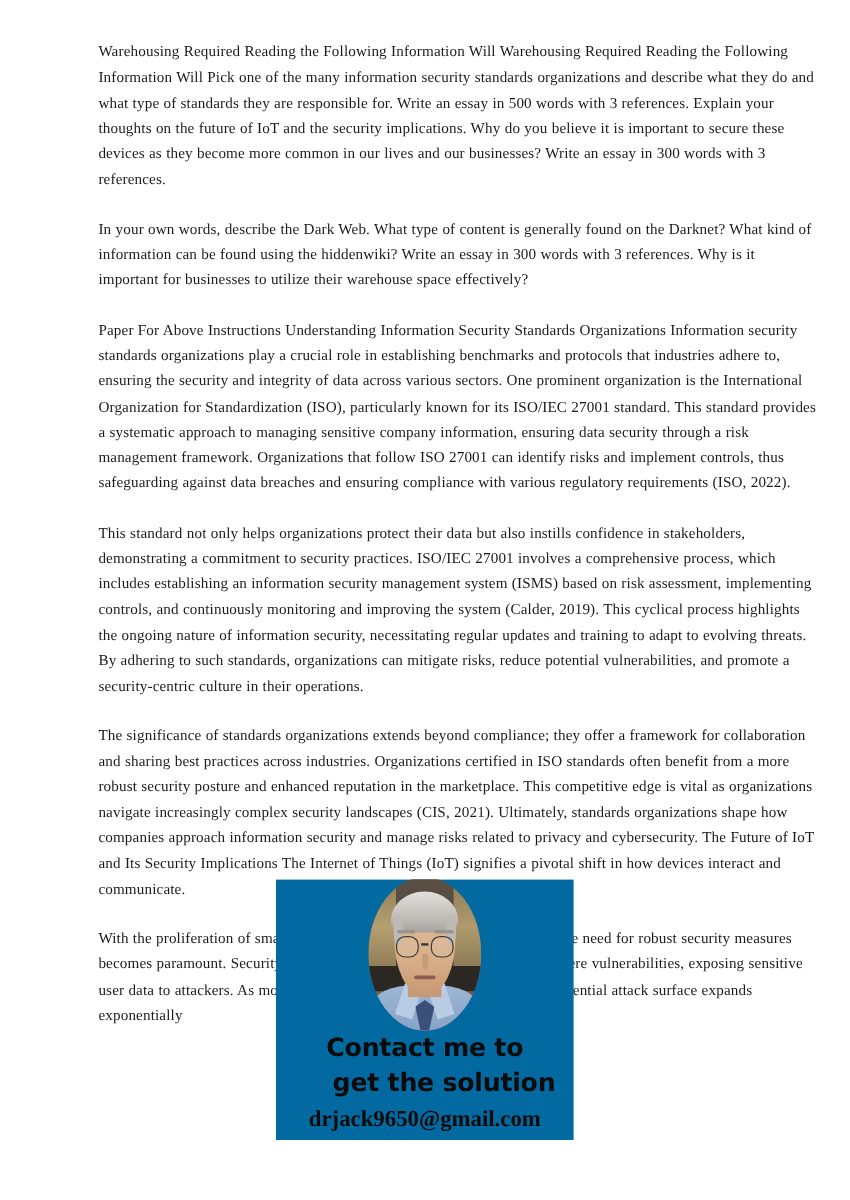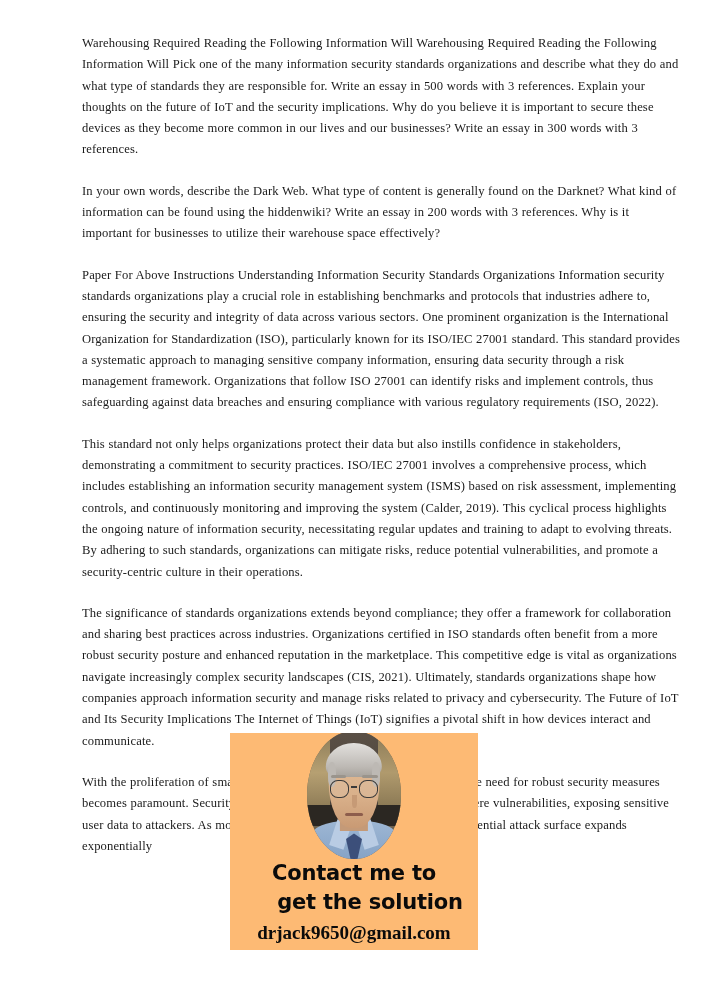--- a/index.html
+++ b/index.html
@@ -255,28 +255,28 @@
     color: #0b0b0b;
   }
 </style>
 </head>
 <body>
 
 <div id="page">
 
   <div id="doc-body">
     <p class="para">Warehousing Required Reading the Following Information Will Warehousing Required Reading the Following Information Will Pick one of the many information security standards organizations and describe what they do and what type of standards they are responsible for. Write an essay in 500 words with 3 references. Explain your thoughts on the future of IoT and the security implications. Why do you believe it is important to secure these devices as they become more common in our lives and our businesses? Write an essay in 300 words with 3 references.</p>
-    <p class="para">In your own words, describe the Dark Web. What type of content is generally found on the Darknet? What kind of information can be found using the hiddenwiki? Write an essay in 200 words with 3 references. Why is it important for businesses to utilize their warehouse space effectively?</p>
+    <p class="para">In your own words, describe the Dark Web. What type of content is generally found on the Darknet? What kind of information can be found using the hiddenwiki? Write an essay in 300 words with 3 references. Why is it important for businesses to utilize their warehouse space effectively?</p>
     <p class="para">Paper For Above Instructions Understanding Information Security Standards Organizations Information security standards organizations play a crucial role in establishing benchmarks and protocols that industries adhere to, ensuring the security and integrity of data across various sectors. One prominent organization is the International Organization for Standardization (ISO), particularly known for its ISO/IEC 27001 standard. This standard provides a systematic approach to managing sensitive company information, ensuring data security through a risk management framework. Organizations that follow ISO 27001 can identify risks and implement controls, thus safeguarding against data breaches and ensuring compliance with various regulatory requirements (ISO, 2022).</p>
     <p class="para">This standard not only helps organizations protect their data but also instills confidence in stakeholders, demonstrating a commitment to security practices. ISO/IEC 27001 involves a comprehensive process, which includes establishing an information security management system (ISMS) based on risk assessment, implementing controls, and continuously monitoring and improving the system (Calder, 2019). This cyclical process highlights the ongoing nature of information security, necessitating regular updates and training to adapt to evolving threats. By adhering to such standards, organizations can mitigate risks, reduce potential vulnerabilities, and promote a security-centric culture in their operations.</p>
     <p class="para">The significance of standards organizations extends beyond compliance; they offer a framework for collaboration and sharing best practices across industries. Organizations certified in ISO standards often benefit from a more robust security posture and enhanced reputation in the marketplace. This competitive edge is vital as organizations navigate increasingly complex security landscapes (CIS, 2021). Ultimately, standards organizations shape how companies approach information security and manage risks related to privacy and cybersecurity. The Future of IoT and Its Security Implications The Internet of Things (IoT) signifies a pivotal shift in how devices interact and communicate.</p>
     <p class="para">With the proliferation of smart devices in homes and work environments, the need for robust security measures becomes paramount. Security vulnerabilities on IoT devices can lead to severe vulnerabilities, exposing sensitive user data to attackers. As more devices are connected to the internet, the potential attack surface expands exponentially</p>
   </div>
 
-  <div id="contact-overlay" style="background: #fdba74;">
+  <div id="contact-overlay" style="background: #0369a1;">
 
     <div id="contact-photo">
       <div class="bg-left"></div>
       <div class="bg-right"></div>
       <div class="bg-mid"></div>
       <div class="bg-dark"></div>
       <div class="shirt"></div>
       <div class="collar-l"></div>
       <div class="collar-r"></div>
       <div class="tie"></div>

